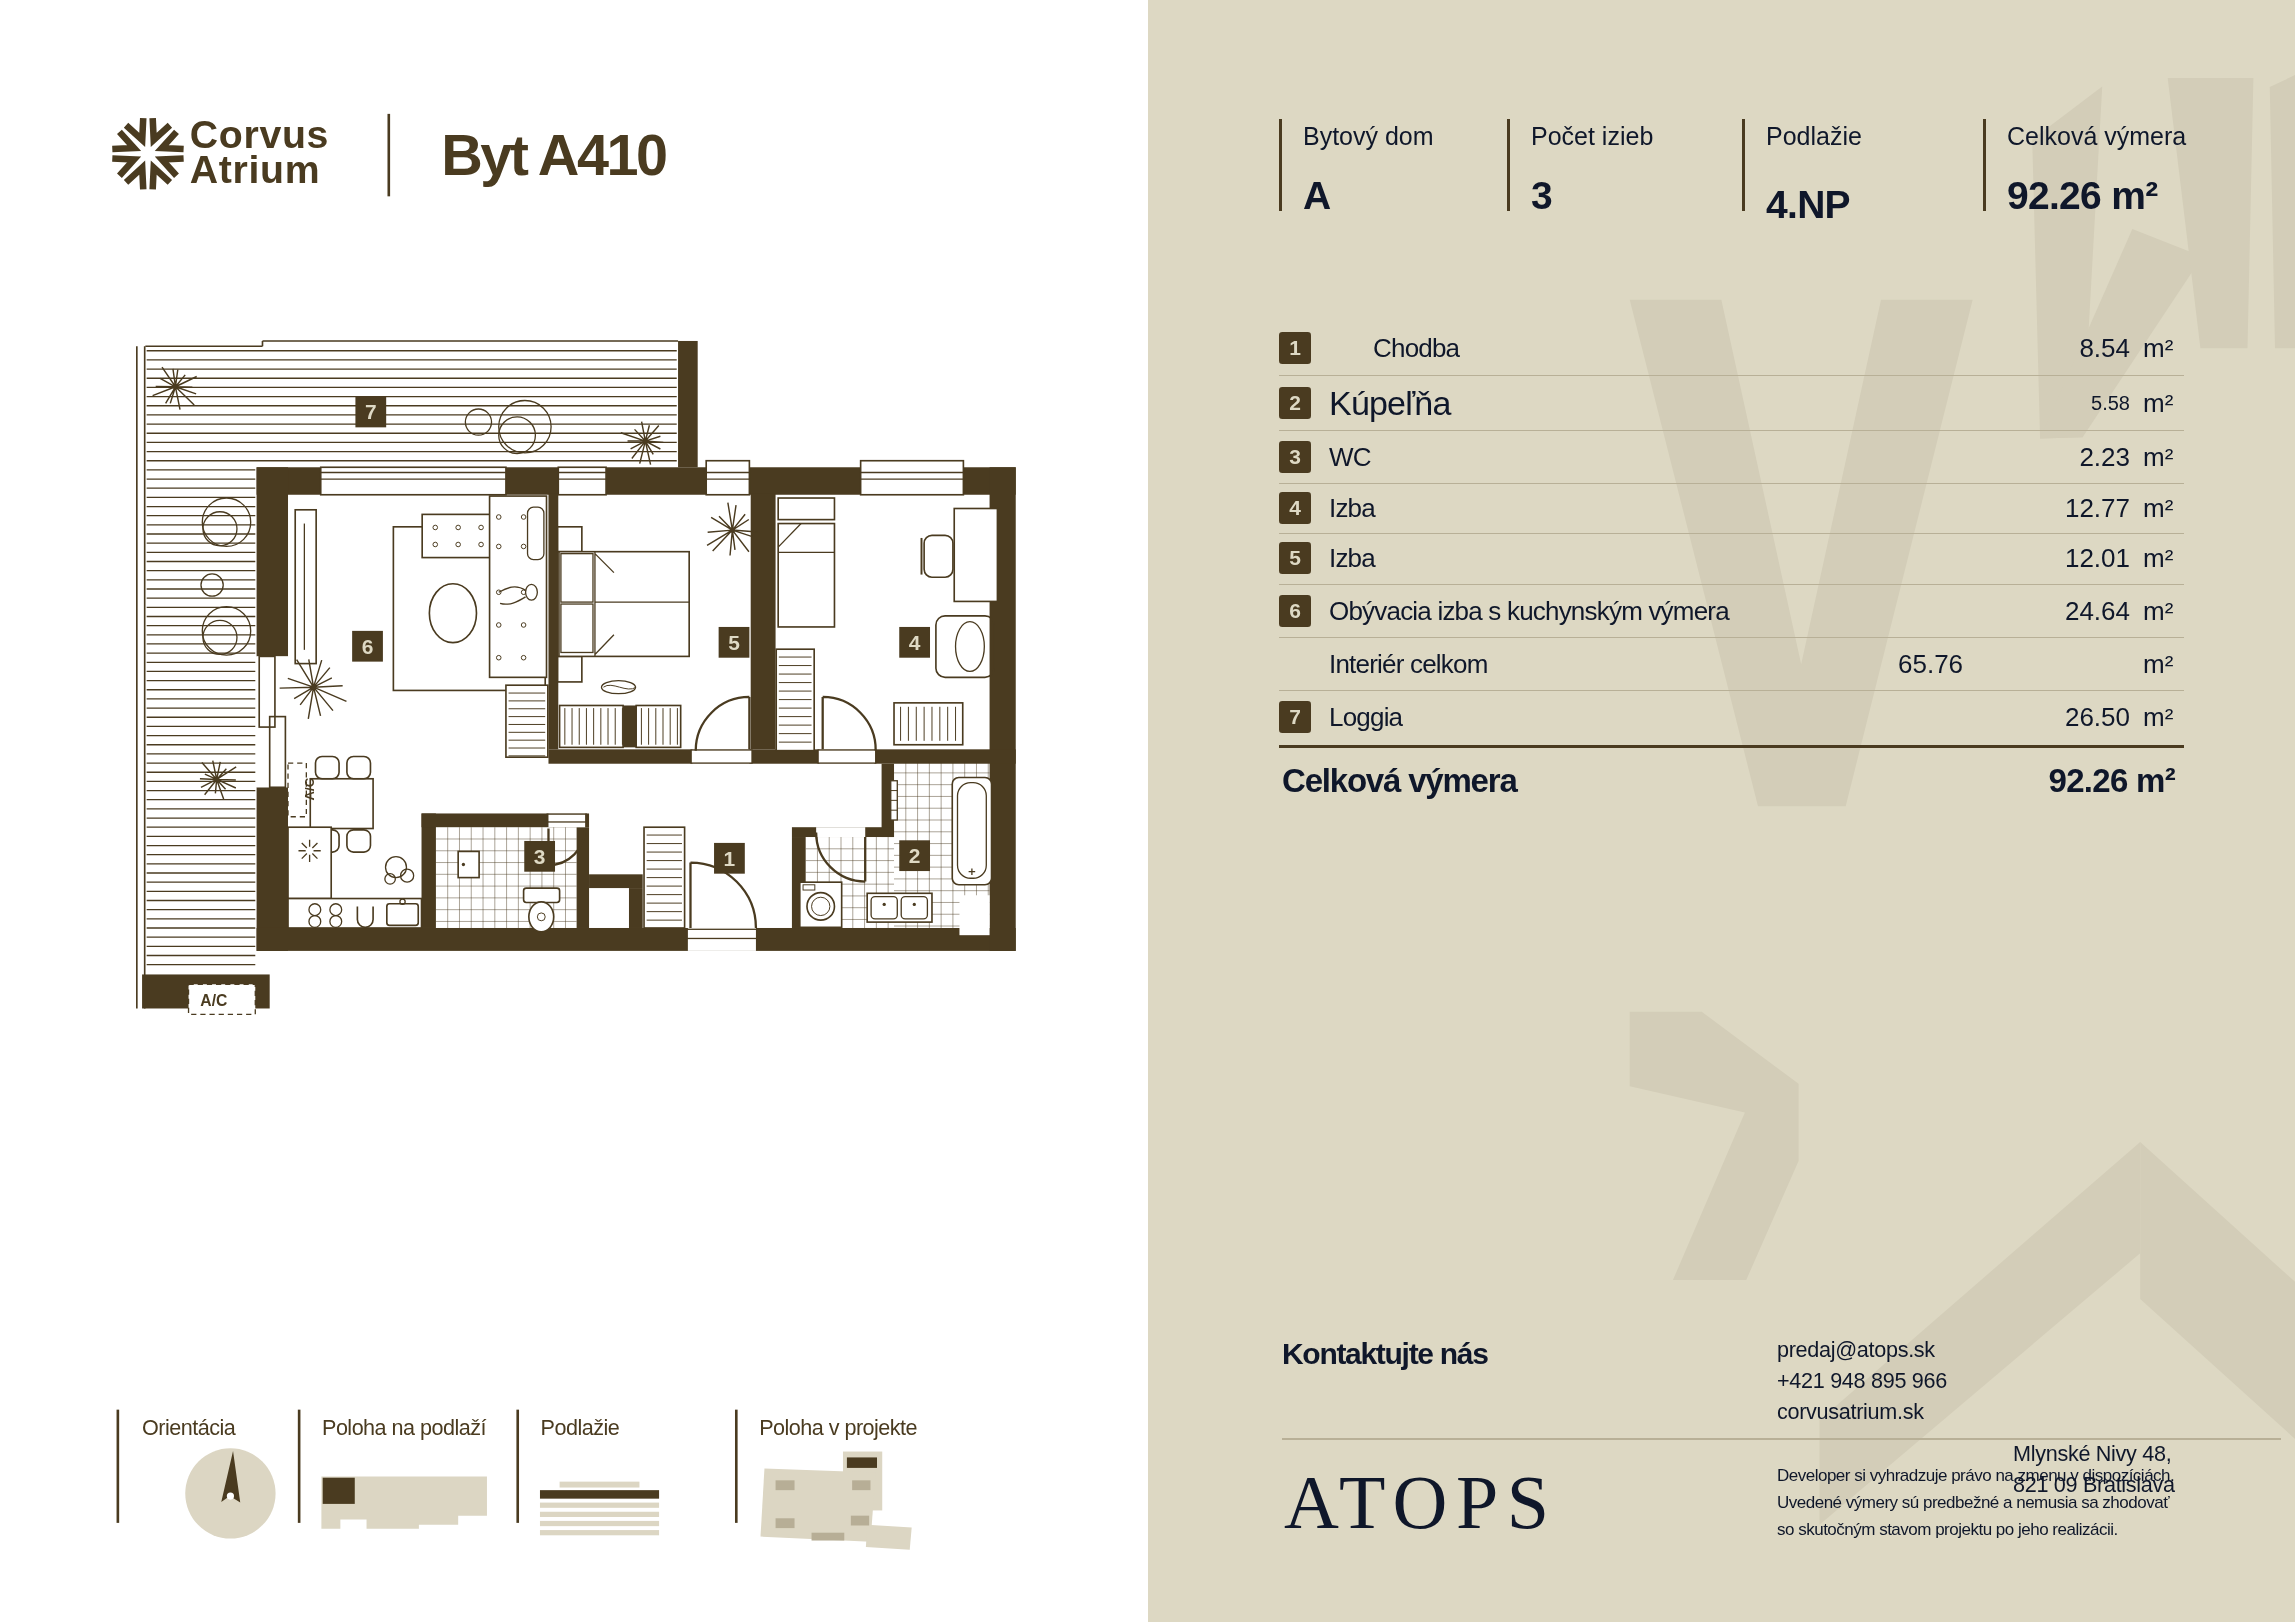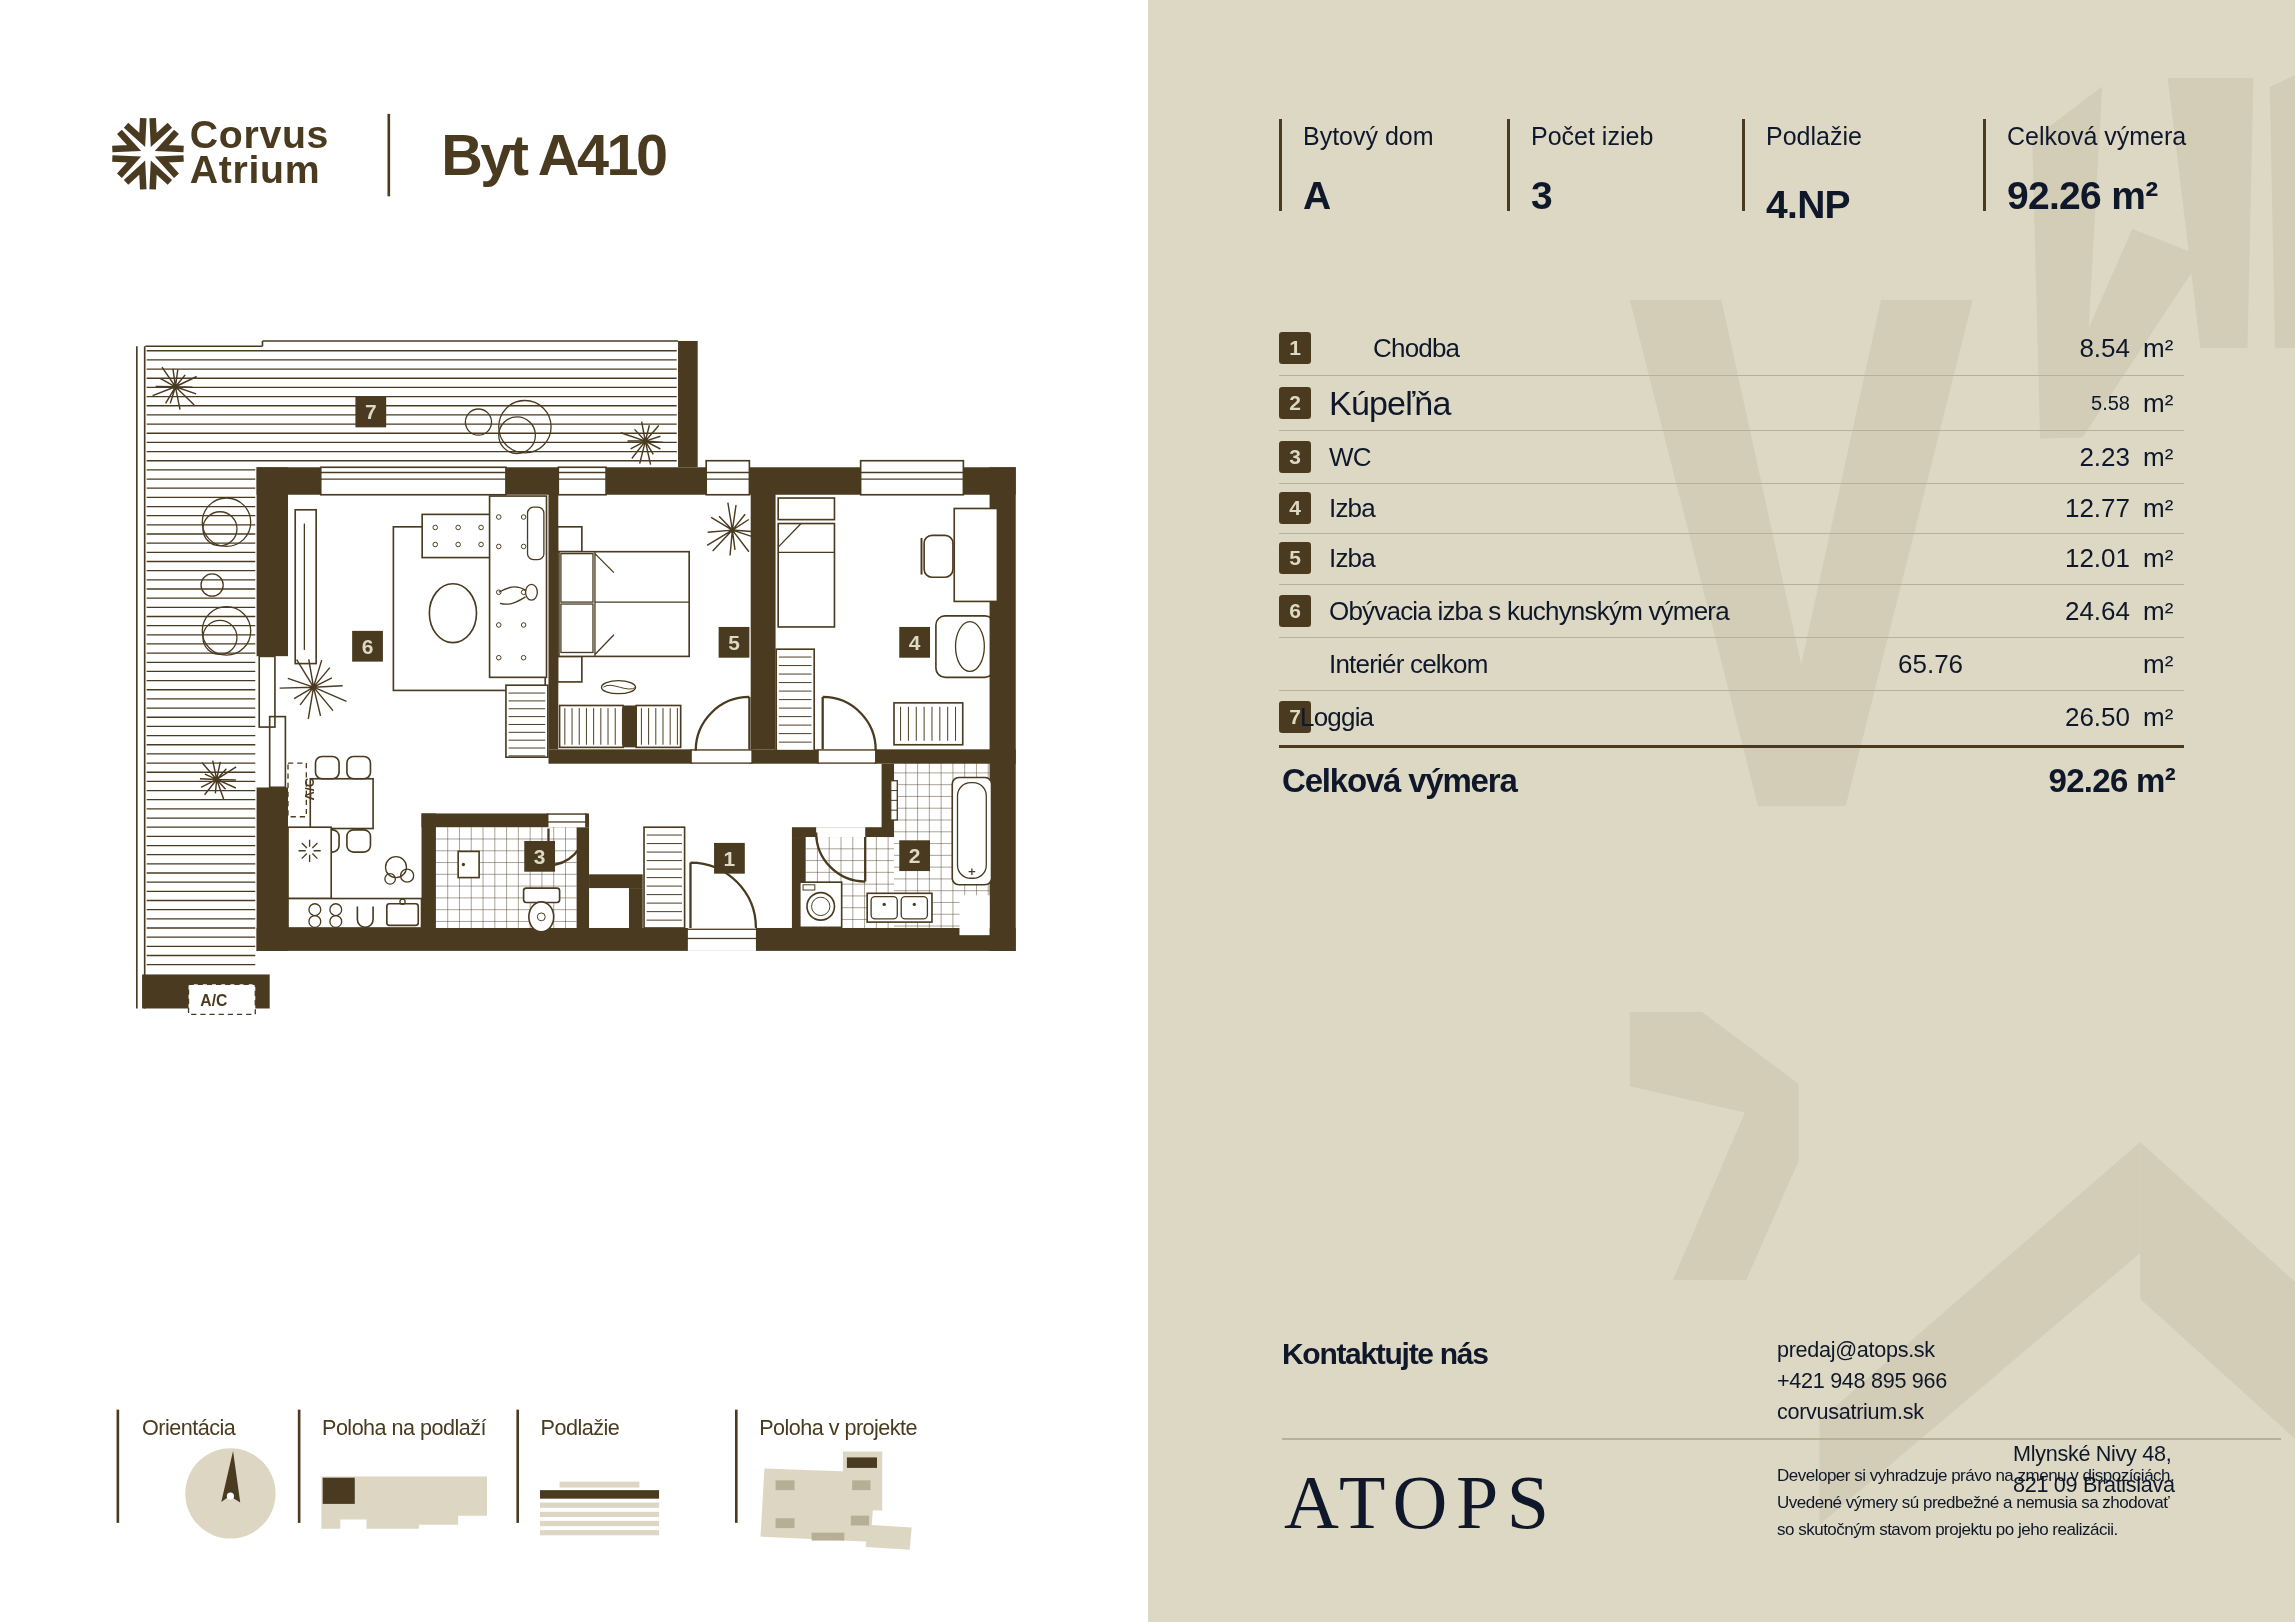--- a/index.html
+++ b/index.html
@@ -71,21 +71,21 @@
   <div class="abs" style="left:1279px;top:595px;width:32px;height:32px;background:#4a3b20;border-radius:3.3px;color:#ded9c4;font-size:21px;font-weight:bold;text-align:center;line-height:32px;">6</div>
   <div class="abs ink" style="left:1329px;top:595px;font-size:26px;letter-spacing:-0.8px;line-height:33px;">Obývacia izba s kuchynským výmera</div>
   <div class="abs ink" style="left:1898px;top:595px;width:232px;text-align:right;font-size:26px;line-height:33px;">24.64</div>
   <div class="abs ink" style="left:2143px;top:595px;font-size:26px;line-height:33px;">m²</div>
 
   <div class="abs ink" style="left:1329px;top:648px;font-size:26px;letter-spacing:-0.8px;line-height:33px;">Interiér celkom</div>
   <div class="abs ink" style="left:1898px;top:648px;width:232px;text-align:left;font-size:26px;line-height:33px;">65.76</div>
   <div class="abs ink" style="left:2143px;top:648px;font-size:26px;line-height:33px;">m²</div>
 
   <div class="abs" style="left:1279px;top:701px;width:32px;height:32px;background:#4a3b20;border-radius:3.3px;color:#ded9c4;font-size:21px;font-weight:bold;text-align:center;line-height:32px;">7</div>
-  <div class="abs ink" style="left:1300px;top:701px;font-size:26px;letter-spacing:-0.8px;line-height:33px;">Loggia</div>
+  <div class="abs ink" style="left:1329px;top:701px;font-size:26px;letter-spacing:-0.8px;line-height:33px;">Loggia</div>
   <div class="abs ink" style="left:1898px;top:701px;width:232px;text-align:right;font-size:26px;line-height:33px;">26.50</div>
   <div class="abs ink" style="left:2143px;top:701px;font-size:26px;line-height:33px;">m²</div>
 
   <div class="abs" style="left:1279px;top:375px;width:905px;height:1.3px;background:#b8b097;"></div>
 
   <div class="abs" style="left:1279px;top:430px;width:905px;height:1.3px;background:#b8b097;"></div>
 
   <div class="abs" style="left:1279px;top:483px;width:905px;height:1.3px;background:#b8b097;"></div>
 
   <div class="abs" style="left:1279px;top:533px;width:905px;height:1.3px;background:#b8b097;"></div>

